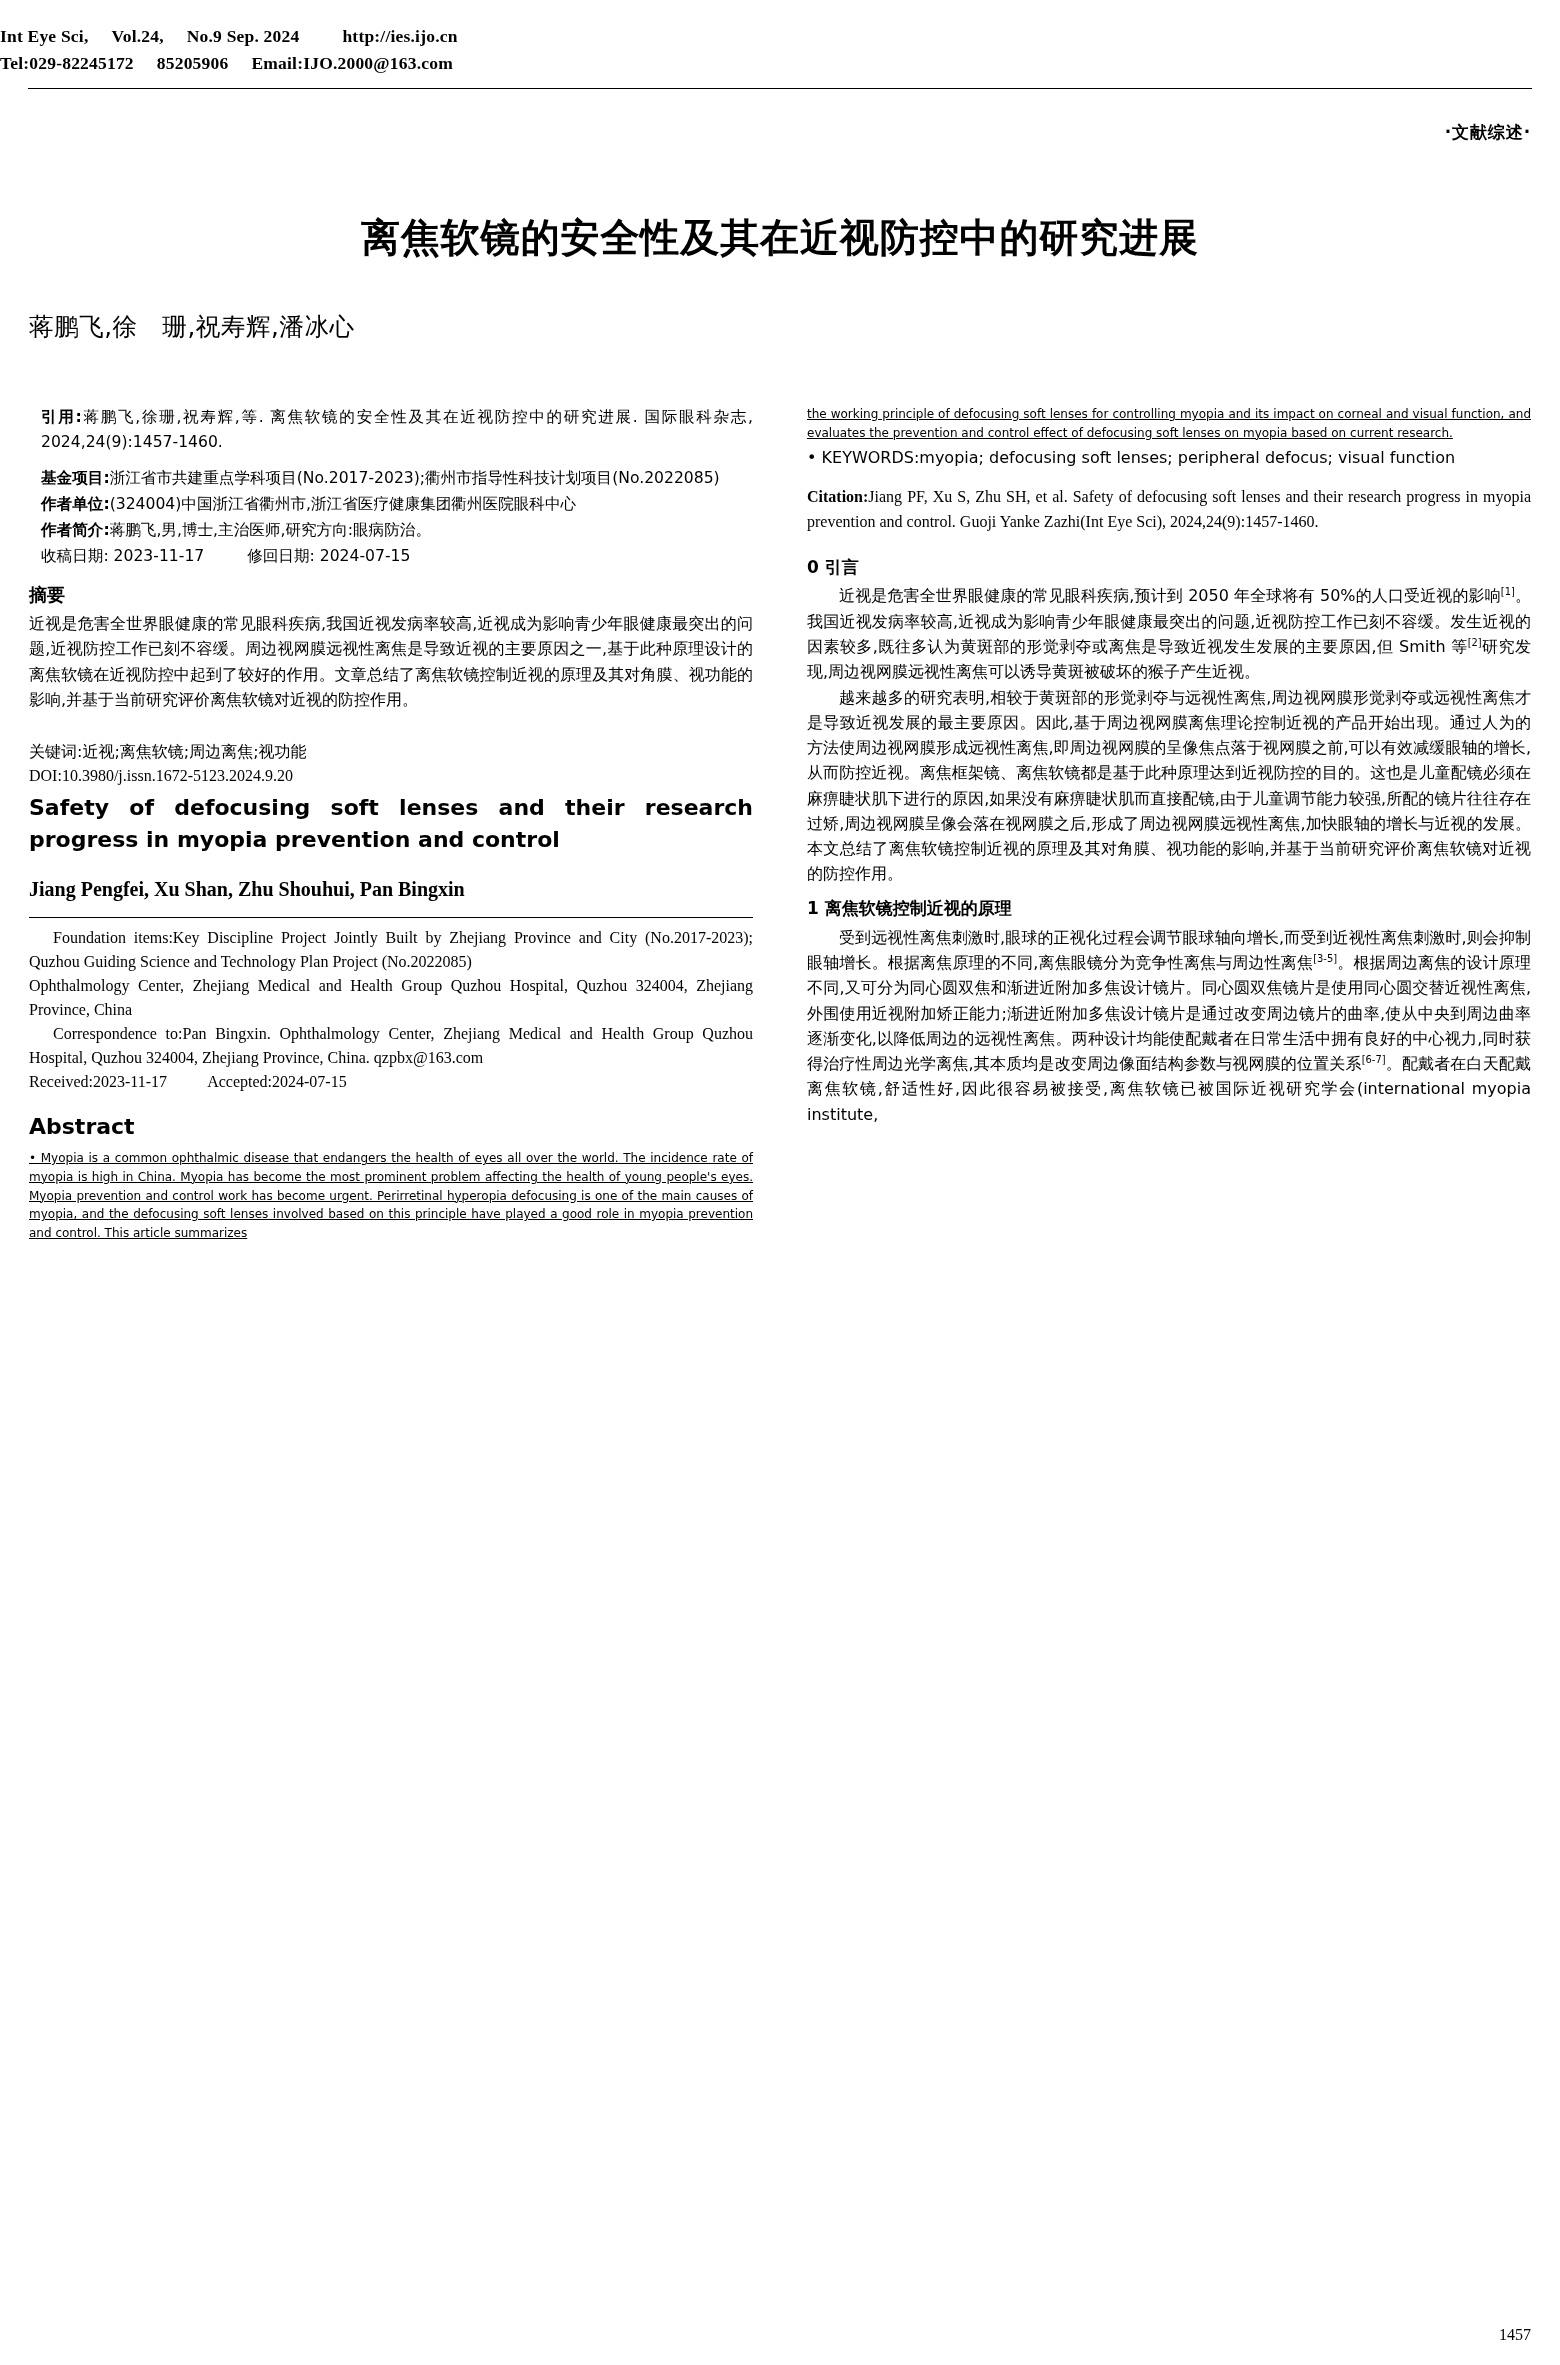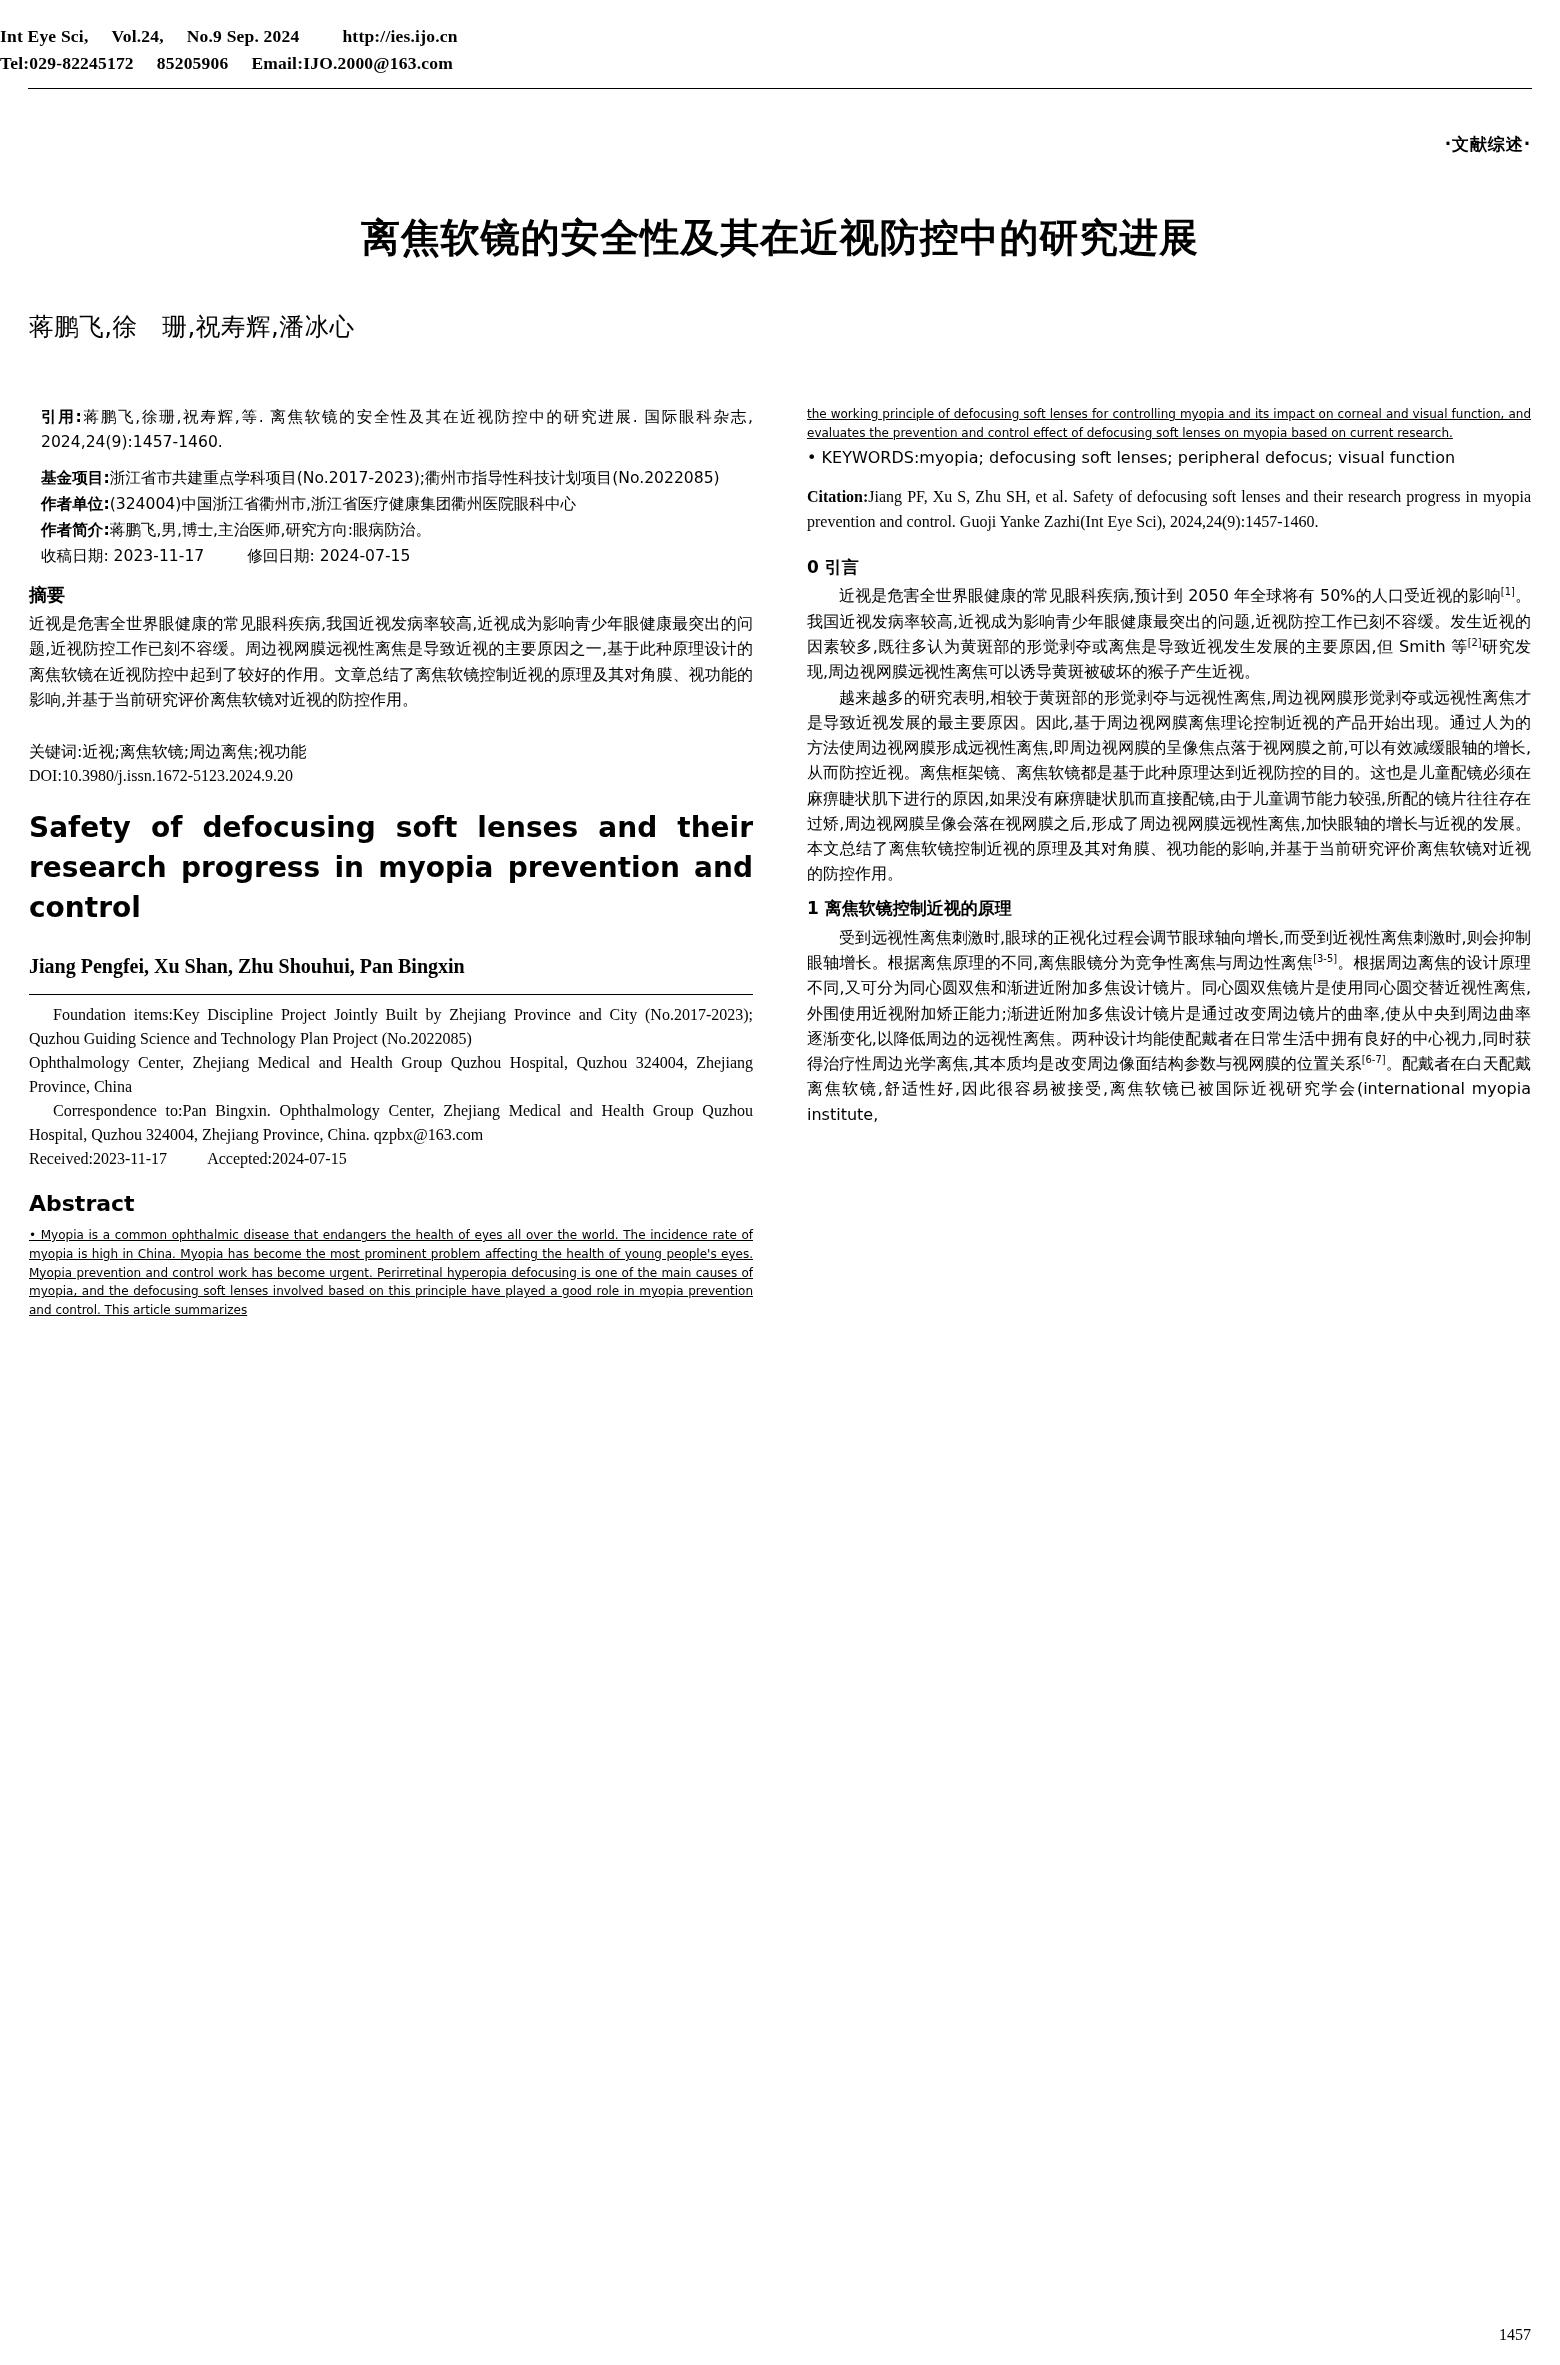--- a/index.html
+++ b/index.html
@@ -41,21 +41,21 @@
     position: absolute;
     top: 88px;
     left: 28px;
     width: 1504px;
     height: 1.4px;
     background: #000;
   }
   
   .category {
     position: absolute;
-    top: 133px;
+    top: 121px;
     right: 29px;
     font-family: "DejaVu Sans", sans-serif;
     font-size: 17px;
     font-weight: bold;
     letter-spacing: 0.9px;
   }
   
   .cn-title {
     position: absolute;
     top: 189px;
@@ -119,24 +119,24 @@
     line-height: 1.58;
     margin-top: 27px;
   }
   .doi-line {
     font-family: "Liberation Serif", serif;
     font-size: 16px;
     line-height: 1.5;
   }
   .en-title {
     font-family: "DejaVu Sans", sans-serif;
-    font-size: 28px;
+    font-size: 22px;
     font-weight: bold;
     line-height: 1.42;
-    margin-top: 20px;
+    margin-top: 4px;
     text-align: justify;
   }
   .en-authors {
     font-family: "Liberation Serif", serif;
     font-size: 20px;
     font-weight: bold;
     margin-top: 19px;
   }
   .rule-thin {
     height: 0.9px;

